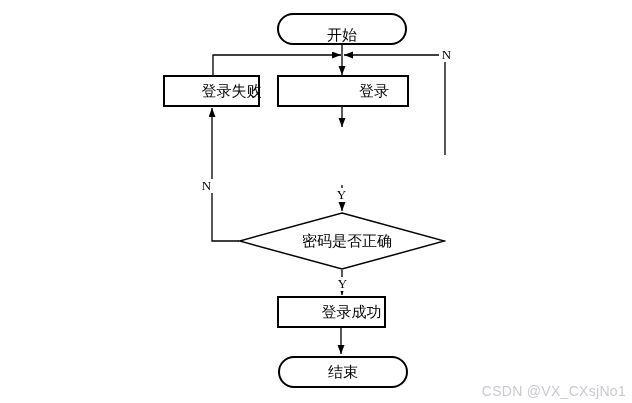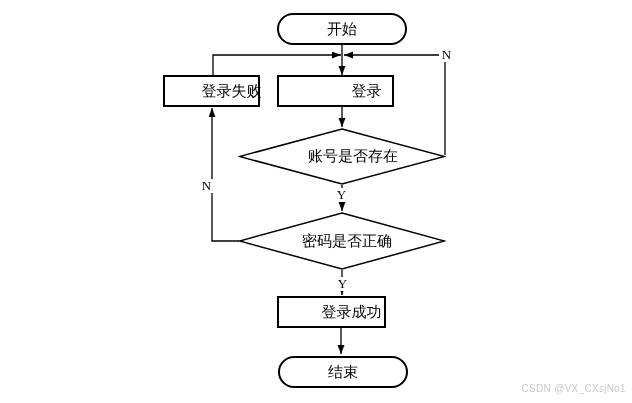--- a/index.html
+++ b/index.html
@@ -30,23 +30,23 @@
     white-space: nowrap;
   }
   .rect { border: 2px solid #000000; padding-left: 40px; }
   .stadium { border: 2px solid #000000; border-radius: 16px; }
   .diamond { background: transparent; }
   .diamond svg { position: absolute; left: 0; top: 0; }
   .diamond .label { position: relative; z-index: 2; }
   .shift11 { transform: translateX(11px); }
   .shift5  { transform: translateX(5px); }
 
-  #node-start          { left: 277px; top: 13px;  width: 130px; height: 32px; }
+  #node-start          { left: 277px; top: 13px;  width: 130px; height: 32px; align-items: flex-end; }
   #node-login-fail     { left: 163px; top: 75px;  width: 97px;  height: 32px; }
-  #node-login          { left: 277px; top: 75px;  width: 117px; height: 32px; }
+  #node-login          { left: 277px; top: 75px;  width: 132px; height: 32px; }
   #node-check-account  { left: 238px; top: 128px; width: 208px; height: 57px; }
   #node-check-password { left: 238px; top: 212px; width: 208px; height: 58px; }
   #node-login-success  { left: 277px; top: 296px; width: 109px; height: 32px; }
   #node-end            { left: 278px; top: 356px; width: 130px; height: 32px; text-align: center; }
 
   .edge-label {
     position: absolute;
     z-index: 3;
     background: #ffffff;
     color: #000000;
@@ -60,21 +60,21 @@
   #lbl-password-yes { left: 335px; top: 277px; }
   #lbl-password-no  { left: 199px; top: 179px; }
   #lbl-account-no   { left: 439px; top: 48px;  }
 
   #watermark {
     position: absolute;
     right: 6px;
     top: 383px;
     z-index: 3;
     font-family: "Liberation Sans", "DejaVu Sans", sans-serif;
-    font-size: 10px;
+    font-size: 14px;
     color: #c9c9d1;
     letter-spacing: 0.3px;
   }
 </style>
 </head>
 <body>
 
 <div id="canvas">
 
   <svg id="edges" width="632" height="403" viewBox="0 0 632 403">
@@ -100,26 +100,20 @@
   </div>
 
   <div class="node rect" id="node-login-fail">
     <span class="label">登录失败</span>
   </div>
 
   <div class="node rect" id="node-login">
     <span class="label shift11">登录</span>
   </div>
 
-  <div class="node diamond" id="node-check-account">
-    <svg width="208" height="57" viewBox="0 0 208 57">
-      <polygon points="104,1 206.5,28.5 104,56 1.5,28.5" fill="#ffffff" stroke="#000000" stroke-width="1.5"></polygon>
-    </svg>
-    <span class="label shift11">账号是否存在</span>
-  </div>
 
   <div class="node diamond" id="node-check-password">
     <svg width="208" height="58" viewBox="0 0 208 58">
       <polygon points="104,1 206.5,29 104,57 1.5,29" fill="#ffffff" stroke="#000000" stroke-width="1.5"></polygon>
     </svg>
     <span class="label shift5">密码是否正确</span>
   </div>
 
   <div class="node rect" id="node-login-success">
     <span class="label">登录成功</span>

